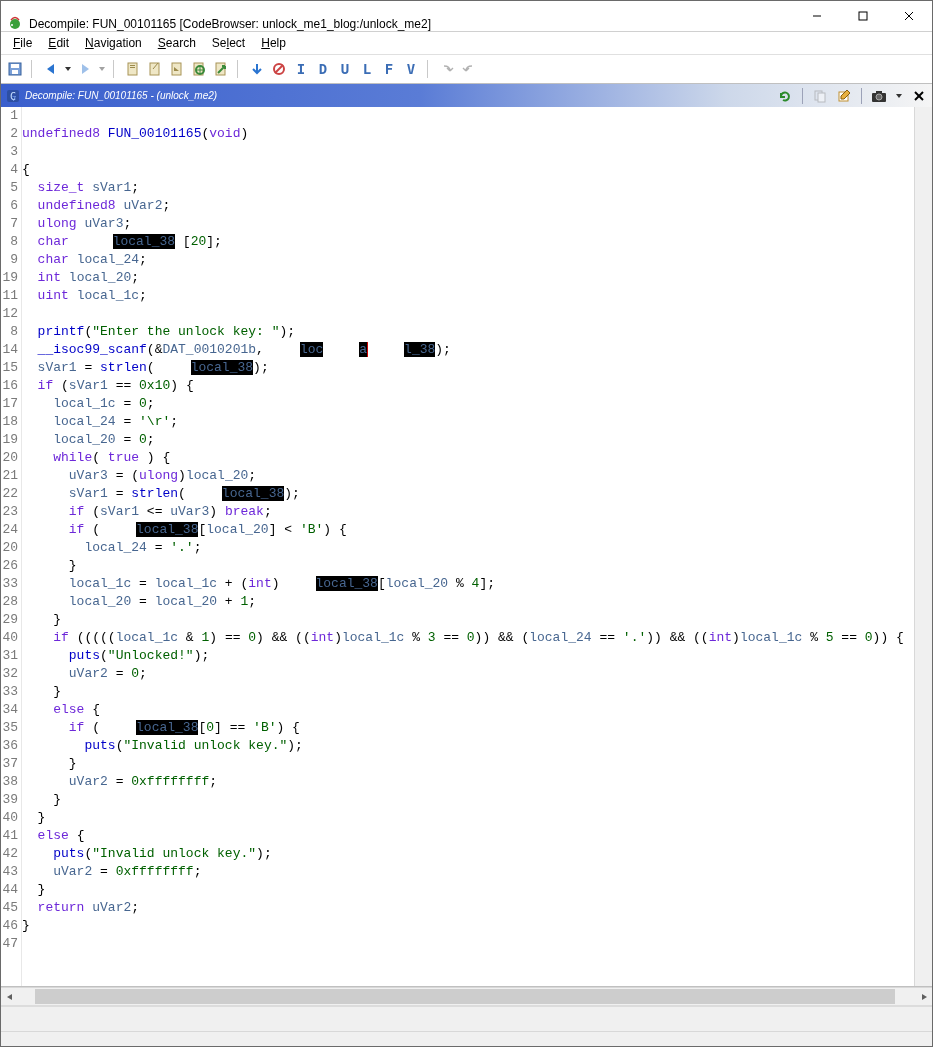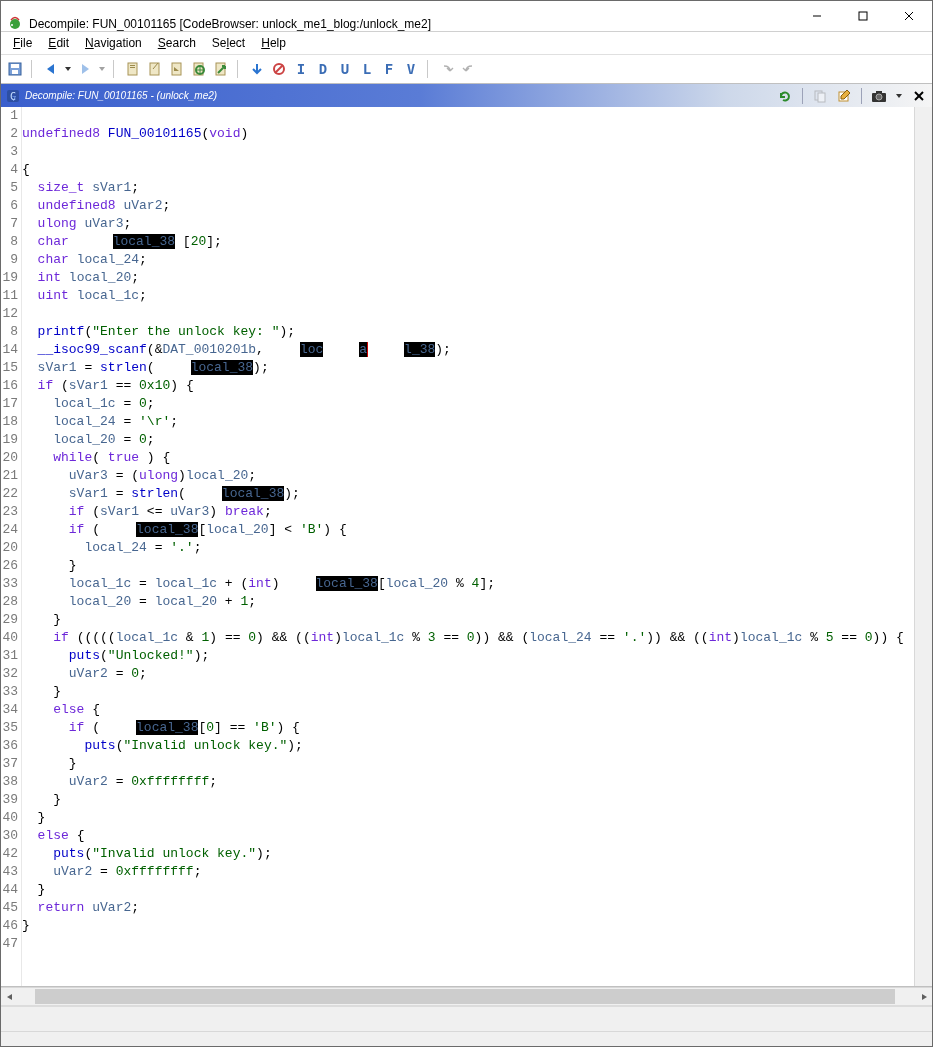--- a/index.html
+++ b/index.html
@@ -273,21 +273,21 @@
         <div>31</div>
         <div>32</div>
         <div>33</div>
         <div>34</div>
         <div>35</div>
         <div>36</div>
         <div>37</div>
         <div>38</div>
         <div>39</div>
         <div>40</div>
-        <div>30</div>
+        <div>41</div>
         <div>42</div>
         <div>43</div>
         <div>44</div>
         <div>45</div>
         <div>46</div>
         <div>47</div>
       </div>
     <div class="code" id="code"><div class="line"></div><div class="line"><span class="kw">undefined8</span><span> </span><span class="fn">FUN_00101165</span><span>(</span><span class="kw">void</span><span>)</span></div><div class="line"></div><div class="line"><span>{</span></div><div class="line"><span>  </span><span class="kw">size_t</span><span> </span><span class="var">sVar1</span><span>;</span></div><div class="line"><span>  </span><span class="kw">undefined8</span><span> </span><span class="var">uVar2</span><span>;</span></div><div class="line"><span>  </span><span class="kw">ulong</span><span> </span><span class="var">uVar3</span><span>;</span></div><div class="line"><span>  </span><span class="kw">char</span><span> </span><span class="var hl">local_38</span><span> [</span><span class="lit">20</span><span>];</span></div><div class="line"><span>  </span><span class="kw">char</span><span> </span><span class="var">local_24</span><span>;</span></div><div class="line"><span>  </span><span class="kw">int</span><span> </span><span class="var">local_20</span><span>;</span></div><div class="line"><span>  </span><span class="kw">uint</span><span> </span><span class="var">local_1c</span><span>;</span></div><div class="line"><span>  </span></div><div class="line"><span>  </span><span class="fn">printf</span><span>(</span><span class="lit">"Enter the unlock key: "</span><span>);</span></div><div class="line"><span>  </span><span class="fn">__isoc99_scanf</span><span>(&amp;</span><span class="gl">DAT_0010201b</span><span>,</span><span class="var hl">loc</span><span class="var hl caret">a</span><span class="var hl">l_38</span><span>);</span></div><div class="line"><span>  </span><span class="var">sVar1</span><span> = </span><span class="fn">strlen</span><span>(</span><span class="var hl">local_38</span><span>);</span></div><div class="line"><span>  </span><span class="kw">if</span><span> (</span><span class="var">sVar1</span><span> == </span><span class="lit">0x10</span><span>) {</span></div><div class="line"><span>    </span><span class="var">local_1c</span><span> = </span><span class="lit">0</span><span>;</span></div><div class="line"><span>    </span><span class="var">local_24</span><span> = </span><span class="lit">'\r'</span><span>;</span></div><div class="line"><span>    </span><span class="var">local_20</span><span> = </span><span class="lit">0</span><span>;</span></div><div class="line"><span>    </span><span class="kw">while</span><span>( </span><span class="kw">true</span><span> ) {</span></div><div class="line"><span>      </span><span class="var">uVar3</span><span> = (</span><span class="kw">ulong</span><span>)</span><span class="var">local_20</span><span>;</span></div><div class="line"><span>      </span><span class="var">sVar1</span><span> = </span><span class="fn">strlen</span><span>(</span><span class="var hl">local_38</span><span>);</span></div><div class="line"><span>      </span><span class="kw">if</span><span> (</span><span class="var">sVar1</span><span> &lt;= </span><span class="var">uVar3</span><span>) </span><span class="kw">break</span><span>;</span></div><div class="line"><span>      </span><span class="kw">if</span><span> (</span><span class="var hl">local_38</span><span>[</span><span class="var">local_20</span><span>] &lt; </span><span class="lit">'B'</span><span>) {</span></div><div class="line"><span>        </span><span class="var">local_24</span><span> = </span><span class="lit">'.'</span><span>;</span></div><div class="line"><span>      }</span></div><div class="line"><span>      </span><span class="var">local_1c</span><span> = </span><span class="var">local_1c</span><span> + (</span><span class="kw">int</span><span>)</span><span class="var hl">local_38</span><span>[</span><span class="var">local_20</span><span> % </span><span class="lit">4</span><span>];</span></div><div class="line"><span>      </span><span class="var">local_20</span><span> = </span><span class="var">local_20</span><span> + </span><span class="lit">1</span><span>;</span></div><div class="line"><span>    }</span></div><div class="line"><span>    </span><span class="kw">if</span><span> (((((</span><span class="var">local_1c</span><span> &amp; </span><span class="lit">1</span><span>) == </span><span class="lit">0</span><span>) &amp;&amp; ((</span><span class="kw">int</span><span>)</span><span class="var">local_1c</span><span> % </span><span class="lit">3</span><span> == </span><span class="lit">0</span><span>)) &amp;&amp; (</span><span class="var">local_24</span><span> == </span><span class="lit">'.'</span><span>)) &amp;&amp; ((</span><span class="kw">int</span><span>)</span><span class="var">local_1c</span><span> % </span><span class="lit">5</span><span> == </span><span class="lit">0</span><span>)) {</span></div><div class="line"><span>      </span><span class="fn">puts</span><span>(</span><span class="lit">"Unlocked!"</span><span>);</span></div><div class="line"><span>      </span><span class="var">uVar2</span><span> = </span><span class="lit">0</span><span>;</span></div><div class="line"><span>    }</span></div><div class="line"><span>    </span><span class="kw">else</span><span> {</span></div><div class="line"><span>      </span><span class="kw">if</span><span> (</span><span class="var hl">local_38</span><span>[</span><span class="lit">0</span><span>] == </span><span class="lit">'B'</span><span>) {</span></div><div class="line"><span>        </span><span class="fn">puts</span><span>(</span><span class="lit">"Invalid unlock key."</span><span>);</span></div><div class="line"><span>      }</span></div><div class="line"><span>      </span><span class="var">uVar2</span><span> = </span><span class="lit">0xffffffff</span><span>;</span></div><div class="line"><span>    }</span></div><div class="line"><span>  }</span></div><div class="line"><span>  </span><span class="kw">else</span><span> {</span></div><div class="line"><span>    </span><span class="fn">puts</span><span>(</span><span class="lit">"Invalid unlock key."</span><span>);</span></div><div class="line"><span>    </span><span class="var">uVar2</span><span> = </span><span class="lit">0xffffffff</span><span>;</span></div><div class="line"><span>  }</span></div><div class="line"><span>  </span><span class="kw">return</span><span> </span><span class="var">uVar2</span><span>;</span></div><div class="line"><span>}</span></div><div class="line"></div></div>
     <div class="vscroll"></div>
   </div>

